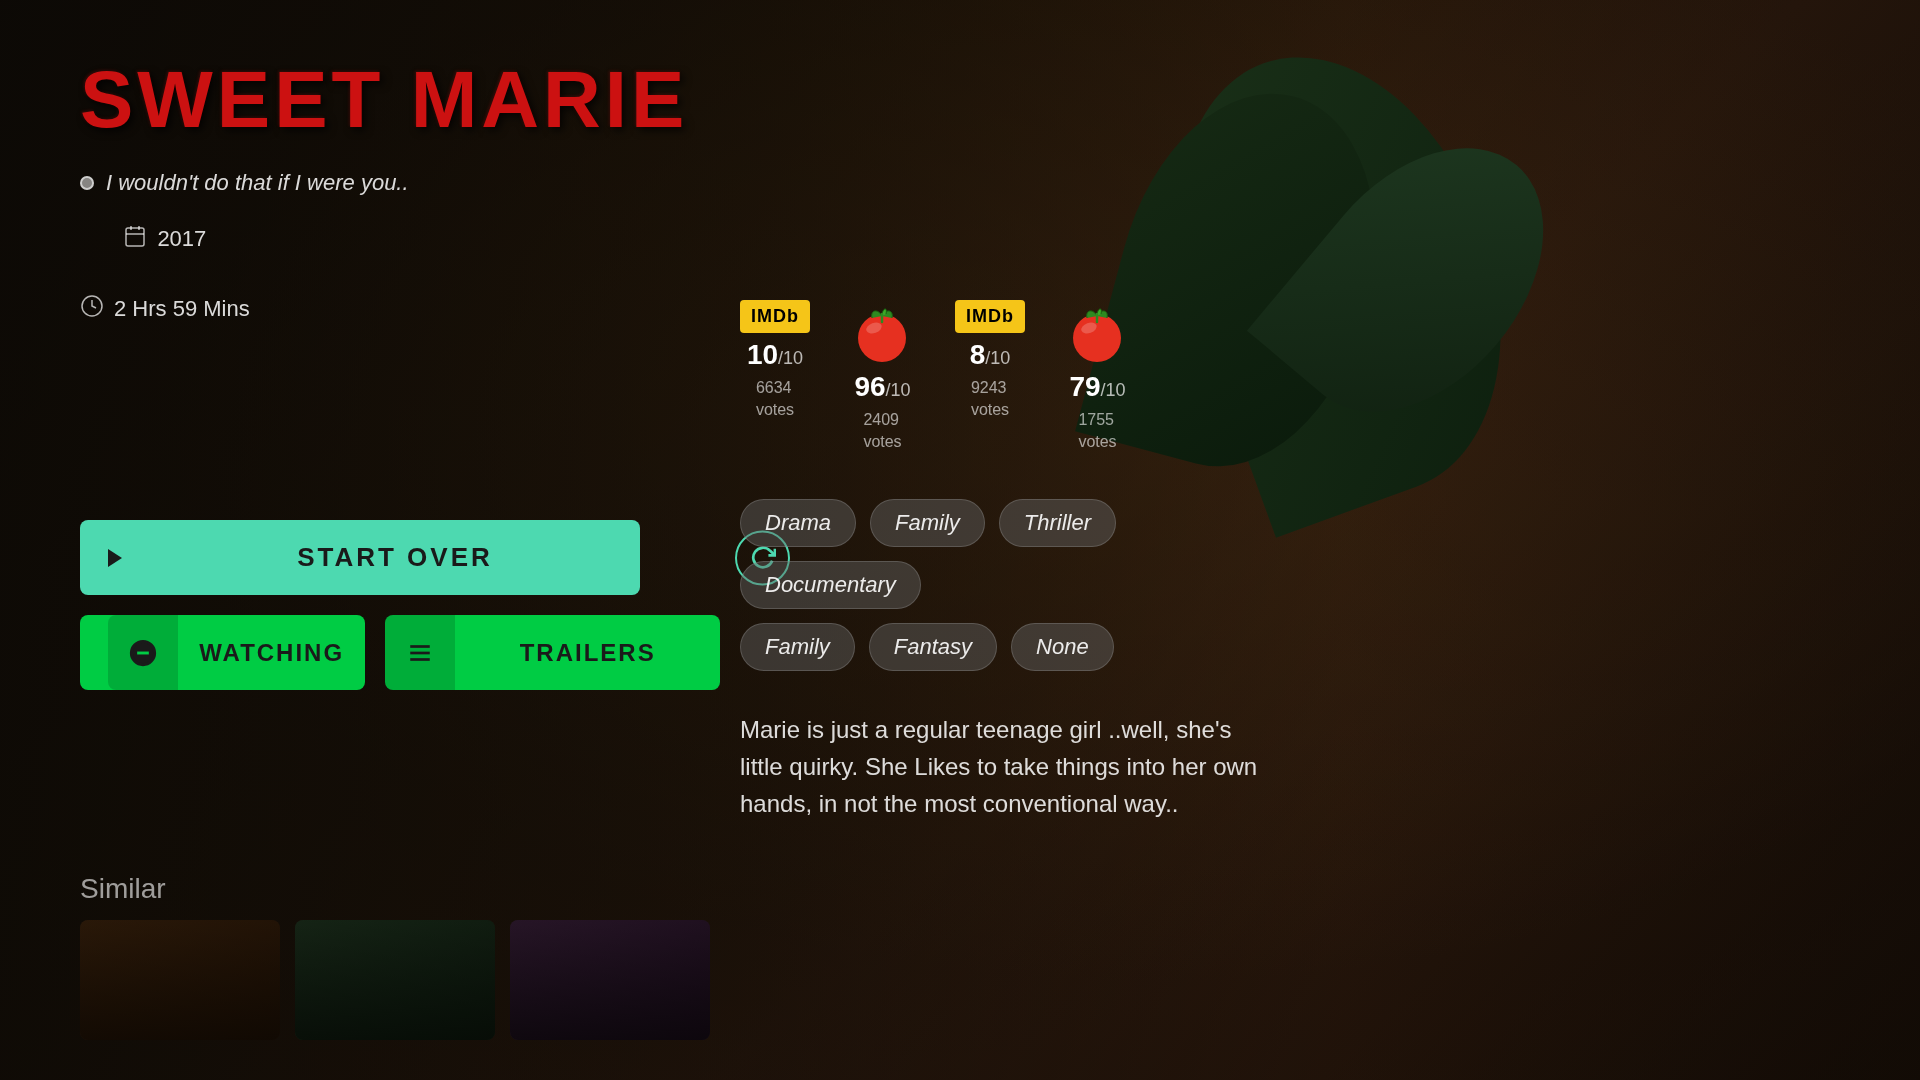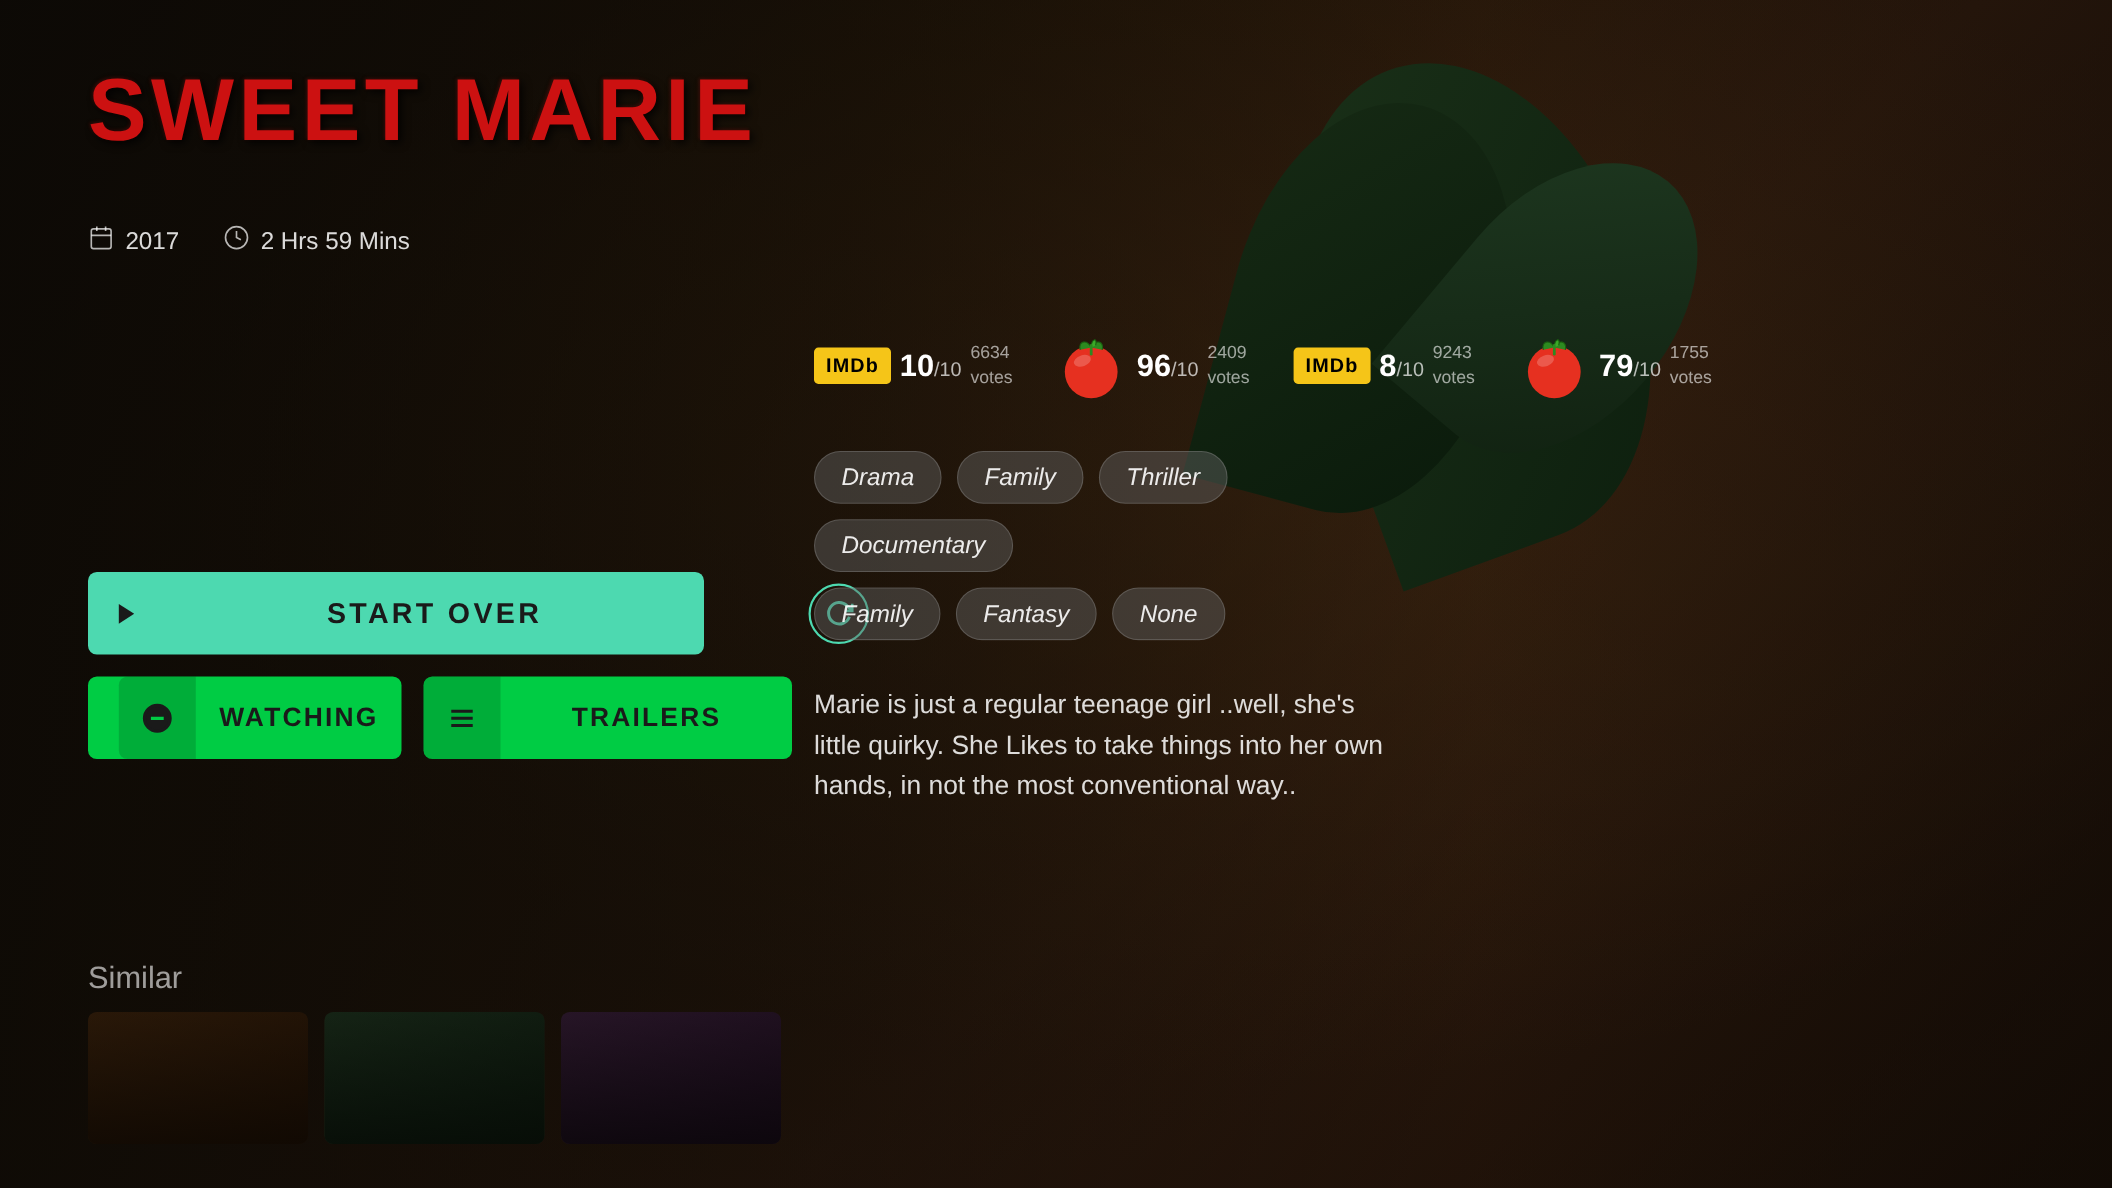--- a/index.html
+++ b/index.html
@@ -128,25 +128,26 @@
     .tagline-text {
       font-size: 22px;
       color: rgba(255,255,255,0.85);
       font-style: italic;
       font-weight: 300;
     }
 
     
     .meta-area {
       position: absolute;
-      top: 204px;
+      top: 224px;
       left: 80px;
       display: flex;
       align-items: center;
       gap: 40px;
+      flex-direction: column;
     }
 
     .meta-item {
       display: flex;
       align-items: center;
       gap: 10px;
       font-size: 22px;
       color: rgba(255,255,255,0.85);
     }
 
@@ -333,21 +334,21 @@
 
     
     .ratings-row {
       display: flex;
       gap: 40px;
       margin-bottom: 45px;
     }
 
     .rating-item {
       display: flex;
-      flex-direction: row;
+      flex-direction: column;
       align-items: center;
       gap: 8px;
     }
 
     .rating-badge-imdb {
       background: #f5c518;
       color: #000;
       font-size: 18px;
       font-weight: 900;
       padding: 6px 10px;
@@ -433,20 +434,24 @@
 </div>
 
 <div class="bg-overlay"></div>
 
 <div class="content">
 
   <div class="title-area">
     <div class="movie-title">SWEET MARIE</div>
   </div>
 
+  <div class="tagline-area">
+    <div class="tagline-dot"></div>
+    <span class="tagline-text">I wouldn't do that if I were you..</span>
+  </div>
 
   <div class="meta-area">
     <div class="meta-item">
       <span class="meta-icon">
         <svg width="24" height="24" viewBox="0 0 24 24" fill="none" stroke="rgba(255,255,255,0.7)" stroke-width="1.5">
           <rect x="3" y="4" width="18" height="18" rx="2" ry="2"></rect>
           <line x1="16" y1="2" x2="16" y2="6"></line>
           <line x1="8" y1="2" x2="8" y2="6"></line>
           <line x1="3" y1="10" x2="21" y2="10"></line>
         </svg>

